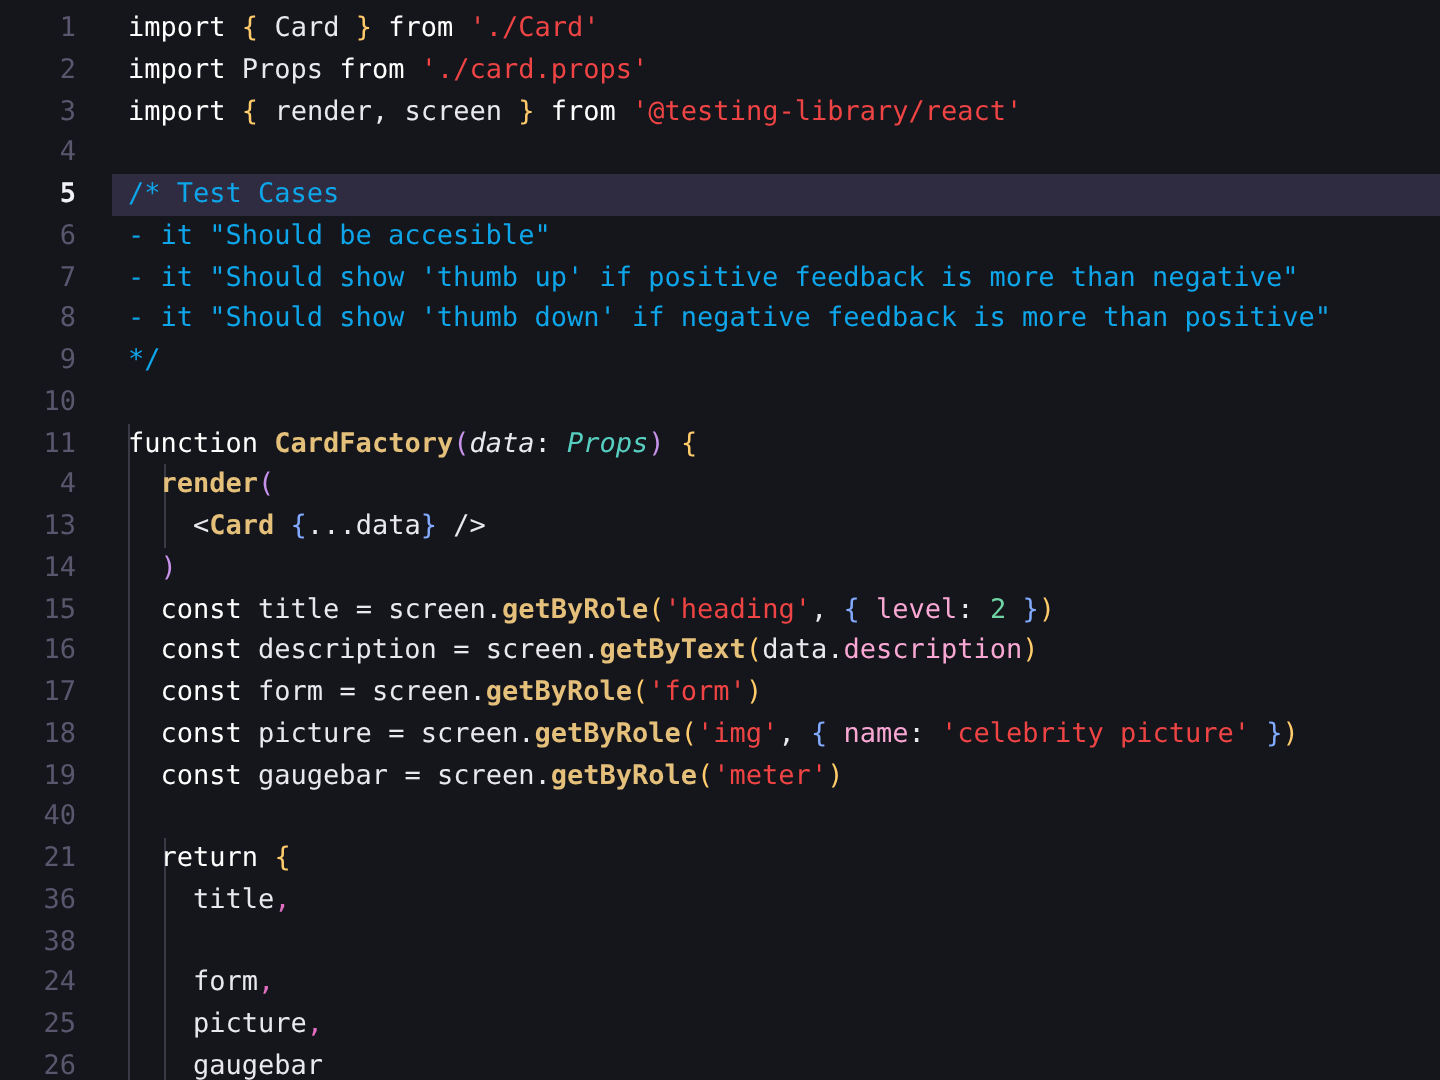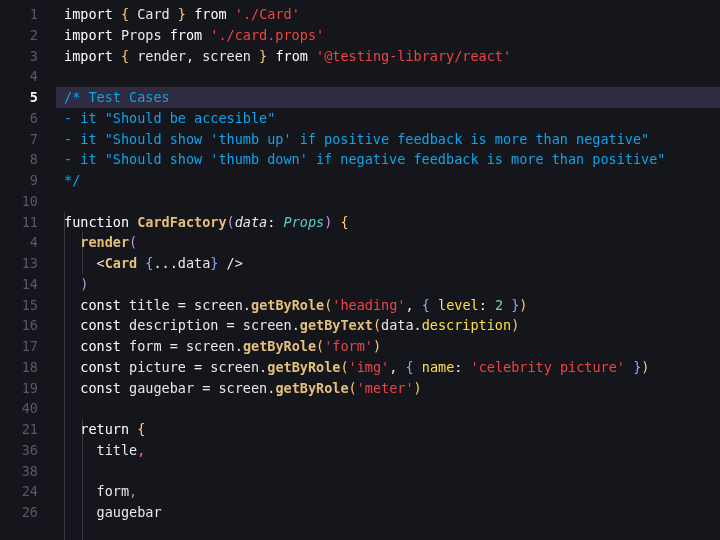--- a/index.html
+++ b/index.html
@@ -80,21 +80,21 @@
   .t-brace    { color: #ffcb6b; }
   .t-text     { color: #e8e8ed; }
   .t-str      { color: #ef4444; }
   .t-comment  { color: #0ea5e9; }
   .t-fn       { color: #e4c07a; font-weight: bold; }
   .t-param    { color: #e8e8ed; font-style: italic; }
   .t-type     { color: #57cfc0; font-style: italic; }
   .t-paren    { color: #ffcb6b; }
   .t-curly-p  { color: #c792ea; }
   .t-jsxbrace { color: #82aaff; }
-  .t-prop     { color: #fde047; }
+  .t-prop     { color: #f9a8d4; }
   .t-punct    { color: #e8e8ed; }
   .t-num      { color: #6fd3a3; }
   .t-comma    { color: #e06ec0; }
 </style>
 </head>
 <body>
 
 <div id="editor">
   <div class="indent-guides">
       <div class="guide" style="left: 64px; top: 211.5px; height: 332px;"></div>
@@ -119,15 +119,16 @@
       <div class="line"><span class="gutter-num">15</span><span class="line-content"><span class="t-text">  </span><span class="t-kw">const</span><span class="t-text"> title </span><span class="t-punct">=</span><span class="t-text"> screen</span><span class="t-punct">.</span><span class="t-fn">getByRole</span><span class="t-paren">(</span><span class="t-str">'heading'</span><span class="t-punct">,</span><span class="t-text"> </span><span class="t-jsxbrace">{</span><span class="t-text"> </span><span class="t-prop">level</span><span class="t-punct">:</span><span class="t-text"> </span><span class="t-num">2</span><span class="t-text"> </span><span class="t-jsxbrace">}</span><span class="t-paren">)</span></span></div>
       <div class="line"><span class="gutter-num">16</span><span class="line-content"><span class="t-text">  </span><span class="t-kw">const</span><span class="t-text"> description </span><span class="t-punct">=</span><span class="t-text"> screen</span><span class="t-punct">.</span><span class="t-fn">getByText</span><span class="t-paren">(</span><span class="t-text">data</span><span class="t-punct">.</span><span class="t-prop">description</span><span class="t-paren">)</span></span></div>
       <div class="line"><span class="gutter-num">17</span><span class="line-content"><span class="t-text">  </span><span class="t-kw">const</span><span class="t-text"> form </span><span class="t-punct">=</span><span class="t-text"> screen</span><span class="t-punct">.</span><span class="t-fn">getByRole</span><span class="t-paren">(</span><span class="t-str">'form'</span><span class="t-paren">)</span></span></div>
       <div class="line"><span class="gutter-num">18</span><span class="line-content"><span class="t-text">  </span><span class="t-kw">const</span><span class="t-text"> picture </span><span class="t-punct">=</span><span class="t-text"> screen</span><span class="t-punct">.</span><span class="t-fn">getByRole</span><span class="t-paren">(</span><span class="t-str">'img'</span><span class="t-punct">,</span><span class="t-text"> </span><span class="t-jsxbrace">{</span><span class="t-text"> </span><span class="t-prop">name</span><span class="t-punct">:</span><span class="t-text"> </span><span class="t-str">'celebrity picture'</span><span class="t-text"> </span><span class="t-jsxbrace">}</span><span class="t-paren">)</span></span></div>
       <div class="line"><span class="gutter-num">19</span><span class="line-content"><span class="t-text">  </span><span class="t-kw">const</span><span class="t-text"> gaugebar </span><span class="t-punct">=</span><span class="t-text"> screen</span><span class="t-punct">.</span><span class="t-fn">getByRole</span><span class="t-paren">(</span><span class="t-str">'meter'</span><span class="t-paren">)</span></span></div>
       <div class="line"><span class="gutter-num">40</span><span class="line-content"></span></div>
       <div class="line"><span class="gutter-num">21</span><span class="line-content"><span class="t-text">  </span><span class="t-kw">return</span><span class="t-text"> </span><span class="t-brace">{</span></span></div>
       <div class="line"><span class="gutter-num">36</span><span class="line-content"><span class="t-text">    title</span><span class="t-comma">,</span></span></div>
       <div class="line"><span class="gutter-num">38</span></div>
       <div class="line"><span class="gutter-num">24</span><span class="line-content"><span class="t-text">    form</span><span class="t-comma">,</span></span></div>
+      <div class="line"><span class="gutter-num">25</span><span class="line-content"><span class="t-text">    picture</span><span class="t-comma">,</span></span></div>
       <div class="line"><span class="gutter-num">26</span><span class="line-content"><span class="t-text">    gaugebar</span></span></div>
     </div>
 </div>
 
 </body></html>

